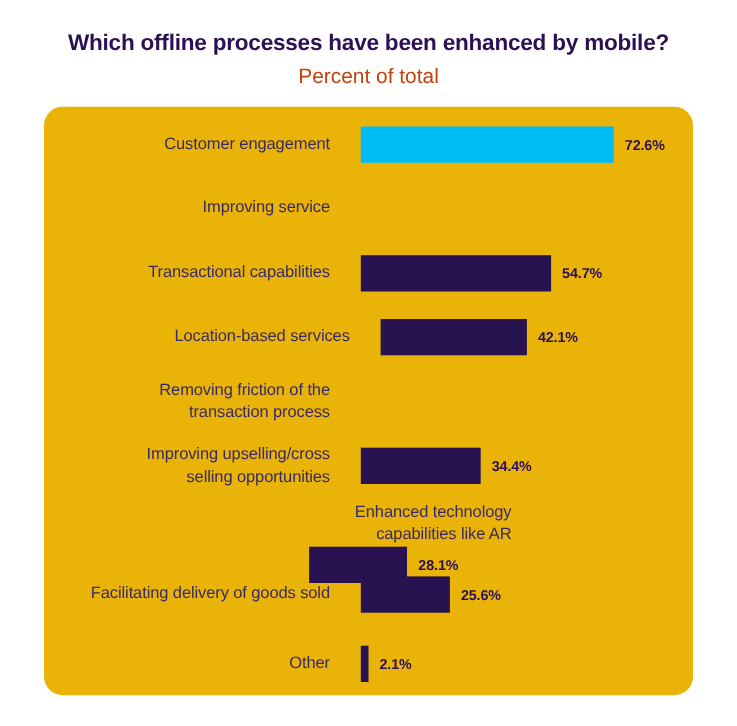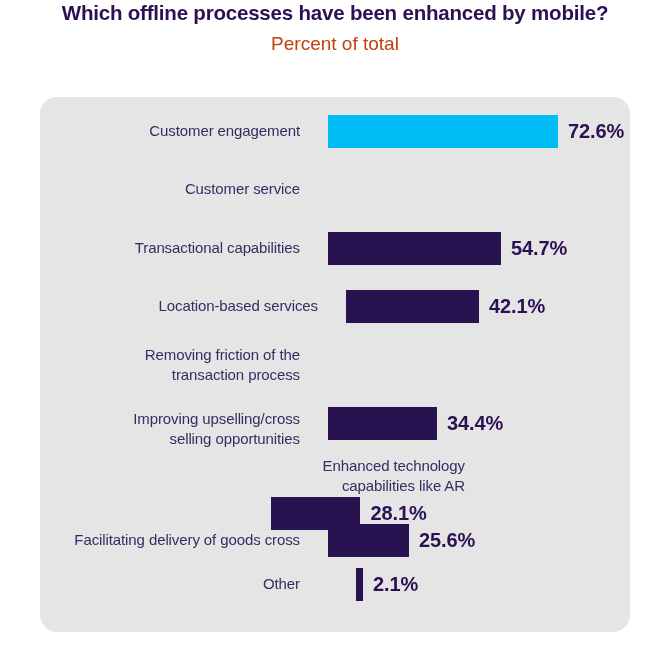--- a/index.html
+++ b/index.html
@@ -20,41 +20,42 @@
   }
   .header {
     position: absolute;
     left: 0;
     top: 0;
     width: 670px;
     text-align: center;
   }
   .chart-title {
     margin: 0;
+    padding-top: 26px;
     font-size: 20.5px;
     font-weight: bold;
     letter-spacing: -0.2px;
     color: #2b1053;
     line-height: 1.25;
   }
   .chart-subtitle {
     margin: 0;
     padding-top: 6px;
     font-size: 19px;
     font-weight: normal;
     color: #c2410c;
     line-height: 1.25;
   }
   .card {
     position: absolute;
     left: 40px;
     top: 97px;
     width: 590px;
     height: 535px;
-    background: #e5e5e5;
+    background: #eab308;
     border-radius: 17px;
     box-sizing: border-box;
   }
   .rows {
     position: absolute;
     left: 0;
     top: 0;
     width: 590px;
     height: 535px;
   }
@@ -86,21 +87,21 @@
     align-items: center;
   }
   .bar {
     height: 33px;
     margin-left: 28px;
     border-radius: 0;
     flex: 0 0 auto;
   }
   .bar-value {
     margin-left: 10px;
-    font-size: 20px;
+    font-size: 13px;
     font-weight: bold;
     color: #2b1053;
     white-space: nowrap;
     letter-spacing: -0.1px;
   }
 </style>
 </head>
 <body>
 
 <div class="page">
@@ -113,64 +114,64 @@
   <div class="card">
     <div class="rows" id="bar-rows">
         <div class="row" style="top: 8px;">
           <div class="row-label">Customer engagement</div>
           <div class="bar-area">
             <div class="bar" style="width: 230px; background: rgb(0, 188, 245);"></div>
             <div class="bar-value">72.6%</div>
           </div>
         </div>
         <div class="row" style="top: 66.5px;">
-          <div class="row-label">Customer service</div>
+          <div class="row-label">Improving service</div>
         </div>
         <div class="row" style="top: 125px;">
           <div class="row-label">Transactional capabilities</div>
           <div class="bar-area">
             <div class="bar" style="width: 173px; background: rgb(40, 18, 79);"></div>
             <div class="bar-value">54.7%</div>
           </div>
         </div>
         <div class="row" style="top: 183.5px; padding-left: 18px;">
           <div class="row-label">Location-based services</div>
           <div class="bar-area">
             <div class="bar" style="width: 133px; background: rgb(40, 18, 79);"></div>
             <div class="bar-value">42.1%</div>
           </div>
         </div>
         <div class="row" style="top: 242px;">
           <div class="row-label">Removing friction of the
 transaction process</div>
         </div>
-        <div class="row" style="top: 300.5px; align-items: flex-end;">
+        <div class="row" style="top: 300.5px;">
           <div class="row-label">Improving upselling/cross
 selling opportunities</div>
           <div class="bar-area">
             <div class="bar" style="width: 109px; background: rgb(40, 18, 79);"></div>
             <div class="bar-value">34.4%</div>
           </div>
         </div>
         <div class="row" style="top: 359px; flex-direction: column;">
           <div class="row-label">Enhanced technology
 capabilities like AR</div>
           <div class="bar-area">
             <div class="bar" style="width: 89px; background: rgb(40, 18, 79);"></div>
             <div class="bar-value">28.1%</div>
           </div>
         </div>
         <div class="row" style="top: 417.5px;">
-          <div class="row-label">Facilitating delivery of goods cross</div>
+          <div class="row-label">Facilitating delivery of goods sold</div>
           <div class="bar-area">
             <div class="bar" style="width: 81px; background: rgb(40, 18, 79);"></div>
             <div class="bar-value">25.6%</div>
           </div>
         </div>
-        <div class="row" style="top: 461px; gap: 28px;">
+        <div class="row" style="top: 480px;">
           <div class="row-label">Other</div>
           <div class="bar-area">
             <div class="bar" style="width: 7px; background: rgb(40, 18, 79);"></div>
             <div class="bar-value">2.1%</div>
           </div>
         </div>
       </div>
   </div>
 
 </div>

